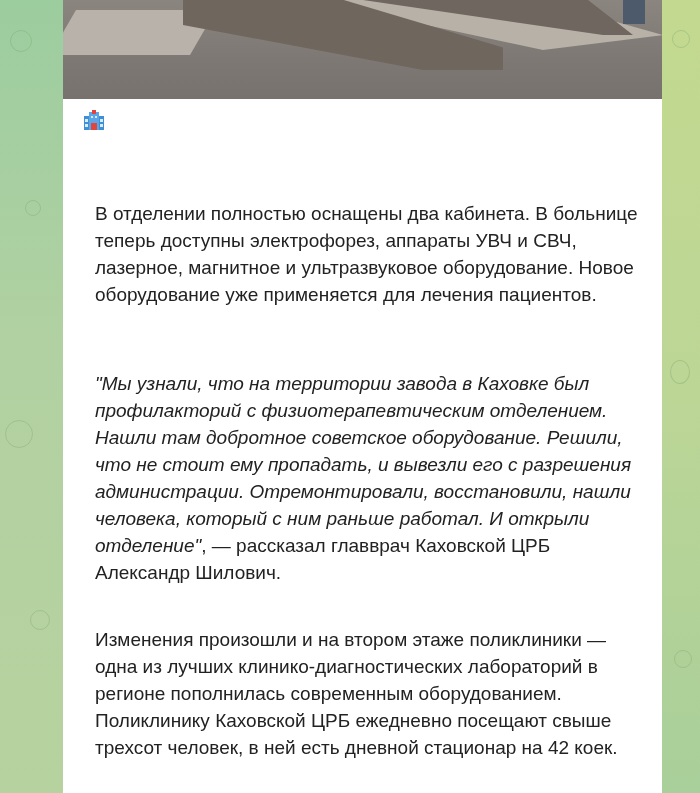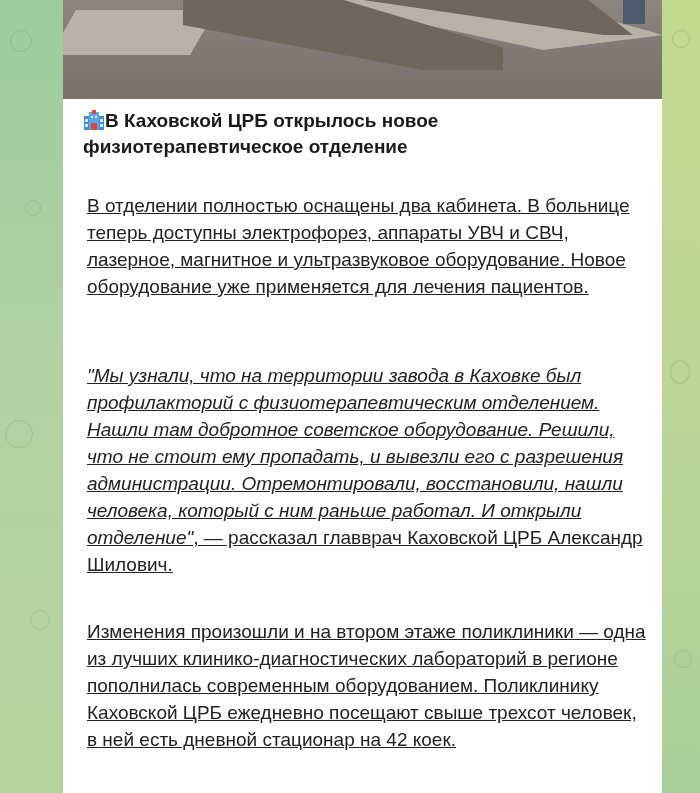--- a/index.html
+++ b/index.html
@@ -52,21 +52,21 @@
       font-family: "Liberation Sans", sans-serif;
     }
     .title {
       font-weight: bold; font-size: 19px; line-height: 26px; color: #1a1a1a;
       margin: 0;
     }
     .title .emoji {
       display: inline-block; width: 22px; height: 20px; vertical-align: -3px; position: relative;
     }
     .para {
-      font-size: 19px; line-height: 27px; margin: 4px; color: #222; text-decoration: underline;
+      font-size: 19px; line-height: 27px; margin: 12px; color: #222;
     }
     .p1 { position: absolute; top: 80px; }
     .p2 { position: absolute; top: 250px; }
     .p3 { position: absolute; top: 506px; }
     .quote { font-style: italic; }
   </style>
 </head>
 <body>
 
 <div class="bg-left">
@@ -98,21 +98,21 @@
           <rect x="6" y="2" width="10" height="18" fill="#5aa6e8"></rect>
           <rect x="9" y="0" width="4" height="4" fill="#e0463c"></rect>
           <rect x="8" y="13" width="6" height="7" fill="#e0463c"></rect>
           <rect x="2" y="9" width="3" height="3" fill="#d6ecfb"></rect>
           <rect x="17" y="9" width="3" height="3" fill="#d6ecfb"></rect>
           <rect x="2" y="14" width="3" height="3" fill="#d6ecfb"></rect>
           <rect x="17" y="14" width="3" height="3" fill="#d6ecfb"></rect>
           <rect x="8" y="6" width="2" height="2" fill="#d6ecfb"></rect>
           <rect x="12" y="6" width="2" height="2" fill="#d6ecfb"></rect>
         </svg>
-      </span><span>В Каховской ЦРБ открылось новое физиотерапевтическое отделение</span>
+      </span>
     </p>
 
     <p class="para p1">В отделении полностью оснащены два кабинета. В больнице теперь доступны электрофорез, аппараты УВЧ и СВЧ, лазерное, магнитное и ультразвуковое оборудование. Новое оборудование уже применяется для лечения пациентов.</p>
 
     <p class="para p2"><span class="quote">"Мы узнали, что на территории завода в Каховке был профилакторий с физиотерапевтическим отделением. Нашли там добротное советское оборудование. Решили, что не стоит ему пропадать, и вывезли его с разрешения администрации. Отремонтировали, восстановили, нашли человека, который с ним раньше работал. И открыли отделение"</span><span>, — рассказал главврач Каховской ЦРБ Александр Шилович.</span></p>
 
     <p class="para p3">Изменения произошли и на втором этаже поликлиники — одна из лучших клинико-диагностических лабораторий в регионе пополнилась современным оборудованием. Поликлинику Каховской ЦРБ ежедневно посещают свыше трехсот человек, в ней есть дневной стационар на 42 коек.</p>
   </div>
 </div>
 

